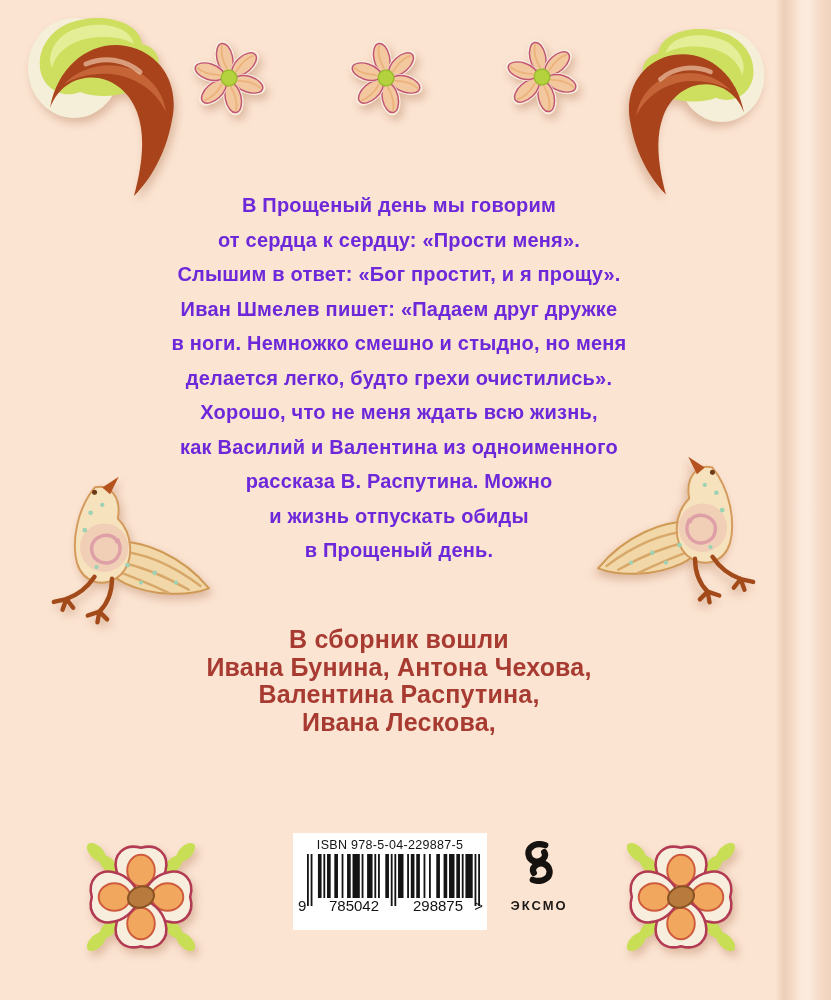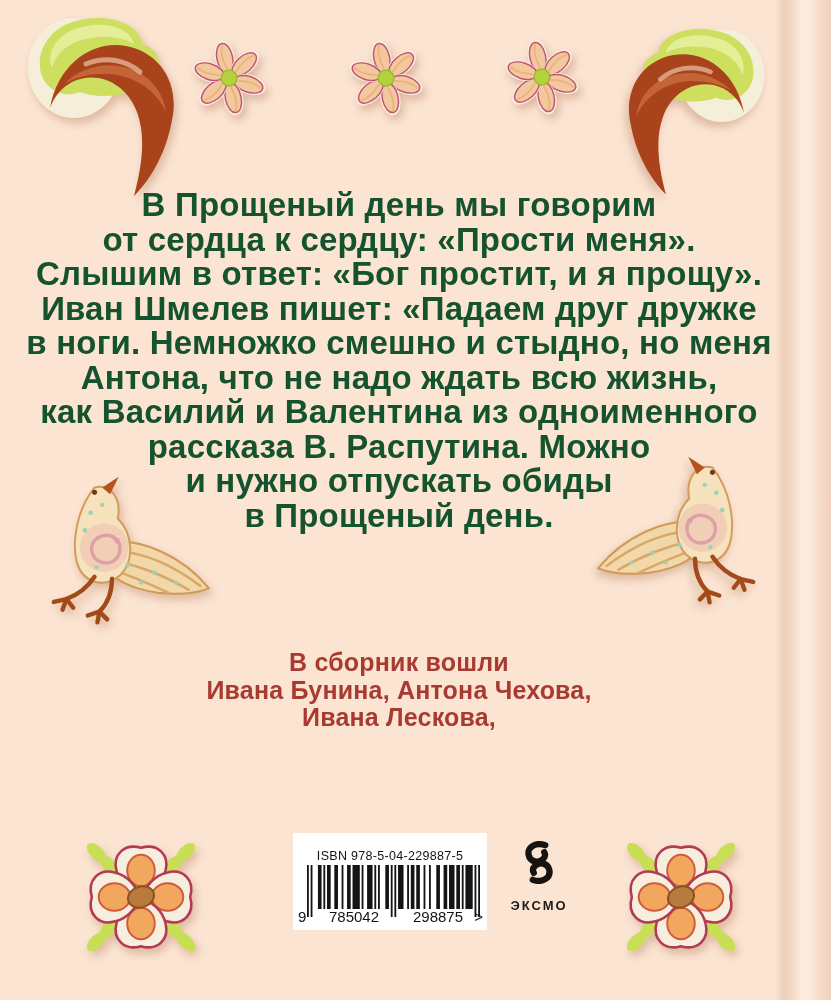--- a/index.html
+++ b/index.html
@@ -15,33 +15,33 @@
     background:linear-gradient(90deg,
       rgba(240,210,190,0) 0px,#eccfb9 9px,#f3d8c4 16px,
       #fceadb 26px,#fdecde 33px,#f6dcc9 44px,#f0d2bd 56px);
   }
   
   .ceramic{filter:drop-shadow(3px 5px 4px rgba(166,104,66,0.35));}
   .flip{transform:scaleX(-1);}
   
   .blurb{
     left:0;top:188px;width:798px;text-align:center;
-    font-weight:bold;font-size:33px;line-height:34.5px;
-    letter-spacing:.2px;color:#14532d;
+    font-weight:bold;font-size:20px;line-height:34.5px;
+    letter-spacing:.2px;color:#6d28d9;
   }
   .contents{
     left:0;top:626px;width:798px;text-align:center;
     font-weight:bold;font-size:25px;line-height:27.6px;
-    letter-spacing:.2px;color:#a83b31;margin-top:23px;
+    letter-spacing:.2px;color:#a83b31;
   }
   
   .barcode-box{
     left:293px;top:833px;width:194px;height:97px;background:#ffffff;
     display:flex;flex-direction:column;align-items:center;
-    padding-top:16px;box-sizing:border-box;
+    padding-top:5px;box-sizing:border-box;
   }
   .isbn-line{font-size:12.5px;color:#141414;letter-spacing:.3px;white-space:nowrap;}
   
   .publisher{
     left:503px;top:841px;width:72px;height:72px;
     display:flex;flex-direction:column;align-items:center;justify-content:flex-start;
   }
   .publisher-name{
     margin-top:14px;font-size:13px;font-weight:bold;color:#1c1917;letter-spacing:2px;
   }
@@ -184,24 +184,25 @@
     <circle cx="42" cy="42" r="8.5" fill="#b3d23e" stroke="#9aba2c" stroke-width="1.5"></circle>
   </g>
 </svg></div>
 
 <div class="abs blurb">
   <div>В Прощеный день мы говорим</div>
   <div>от сердца к сердцу: «Прости меня».</div>
   <div>Слышим в ответ: «Бог простит, и я прощу».</div>
   <div>Иван Шмелев пишет: «Падаем друг дружке</div>
   <div>в ноги. Немножко смешно и стыдно, но меня</div>
-  <div>Антона, что не надо ждать всю жизнь,</div>
+  <div>делается легко, будто грехи очистились».</div>
+  <div>Хорошо, что не меня ждать всю жизнь,</div>
   <div>как Василий и Валентина из одноименного</div>
   <div>рассказа В. Распутина. Можно</div>
-  <div>и нужно отпускать обиды</div>
+  <div>и жизнь отпускать обиды</div>
   <div>в Прощеный день.</div>
 </div>
 
 <div class="abs ceramic dove" style="left:40px;top:472px;">
 <svg width="175" height="160" viewBox="0 0 180 165">
   <path d="M 70,72 C 106,68 148,88 174,120 C 150,129 114,127 88,115 C 73,108 64,96 65,84 Z" fill="#f2d7a8" stroke="#cf9a55" stroke-width="2" stroke-linejoin="round"></path>
   <path d="M 82,82 C 112,84 142,100 166,118" stroke="#d8a86a" stroke-width="2.5" fill="none"></path>
   <path d="M 78,92 C 104,97 132,109 154,122" stroke="#d8a86a" stroke-width="2.5" fill="none"></path>
   <path d="M 75,101 C 96,108 116,117 133,125" stroke="#d8a86a" stroke-width="2.5" fill="none"></path>
   <path d="M 56,16 C 72,12 84,26 80,48 C 96,64 97,92 83,106 C 66,121 44,114 38,94 C 32,72 38,38 56,16 Z" fill="#f6e2bd" stroke="#d49a5c" stroke-width="2"></path>
@@ -251,20 +252,21 @@
     <path d="M 56,108 C 48,120 38,127 27,131"></path>
     <path d="M 27,131 L 14,134 M 27,131 L 23,142 M 27,131 L 34,140"></path>
     <path d="M 74,110 C 74,124 69,136 61,144"></path>
     <path d="M 61,144 L 49,148 M 61,144 L 59,155 M 61,144 L 69,152"></path>
   </g>
 </svg></div>
 
 <div class="abs contents">
   <div>В сборник вошли</div>
   <div>Ивана Бунина, Антона Чехова,</div>
+  <div>Валентина Распутина,</div>
   <div>Ивана Лескова,</div>
 </div>
 
 <div class="abs ceramic quad-flower" style="left:82px;top:838px;">
 <svg width="118" height="118" viewBox="0 0 120 120">
 
   <g transform="rotate(-45 21 21)">
     <ellipse cx="21" cy="12" rx="6.5" ry="12" fill="#c8df55"></ellipse>
     <ellipse cx="21" cy="30" rx="6.5" ry="12" fill="#c8df55"></ellipse>
   </g>

